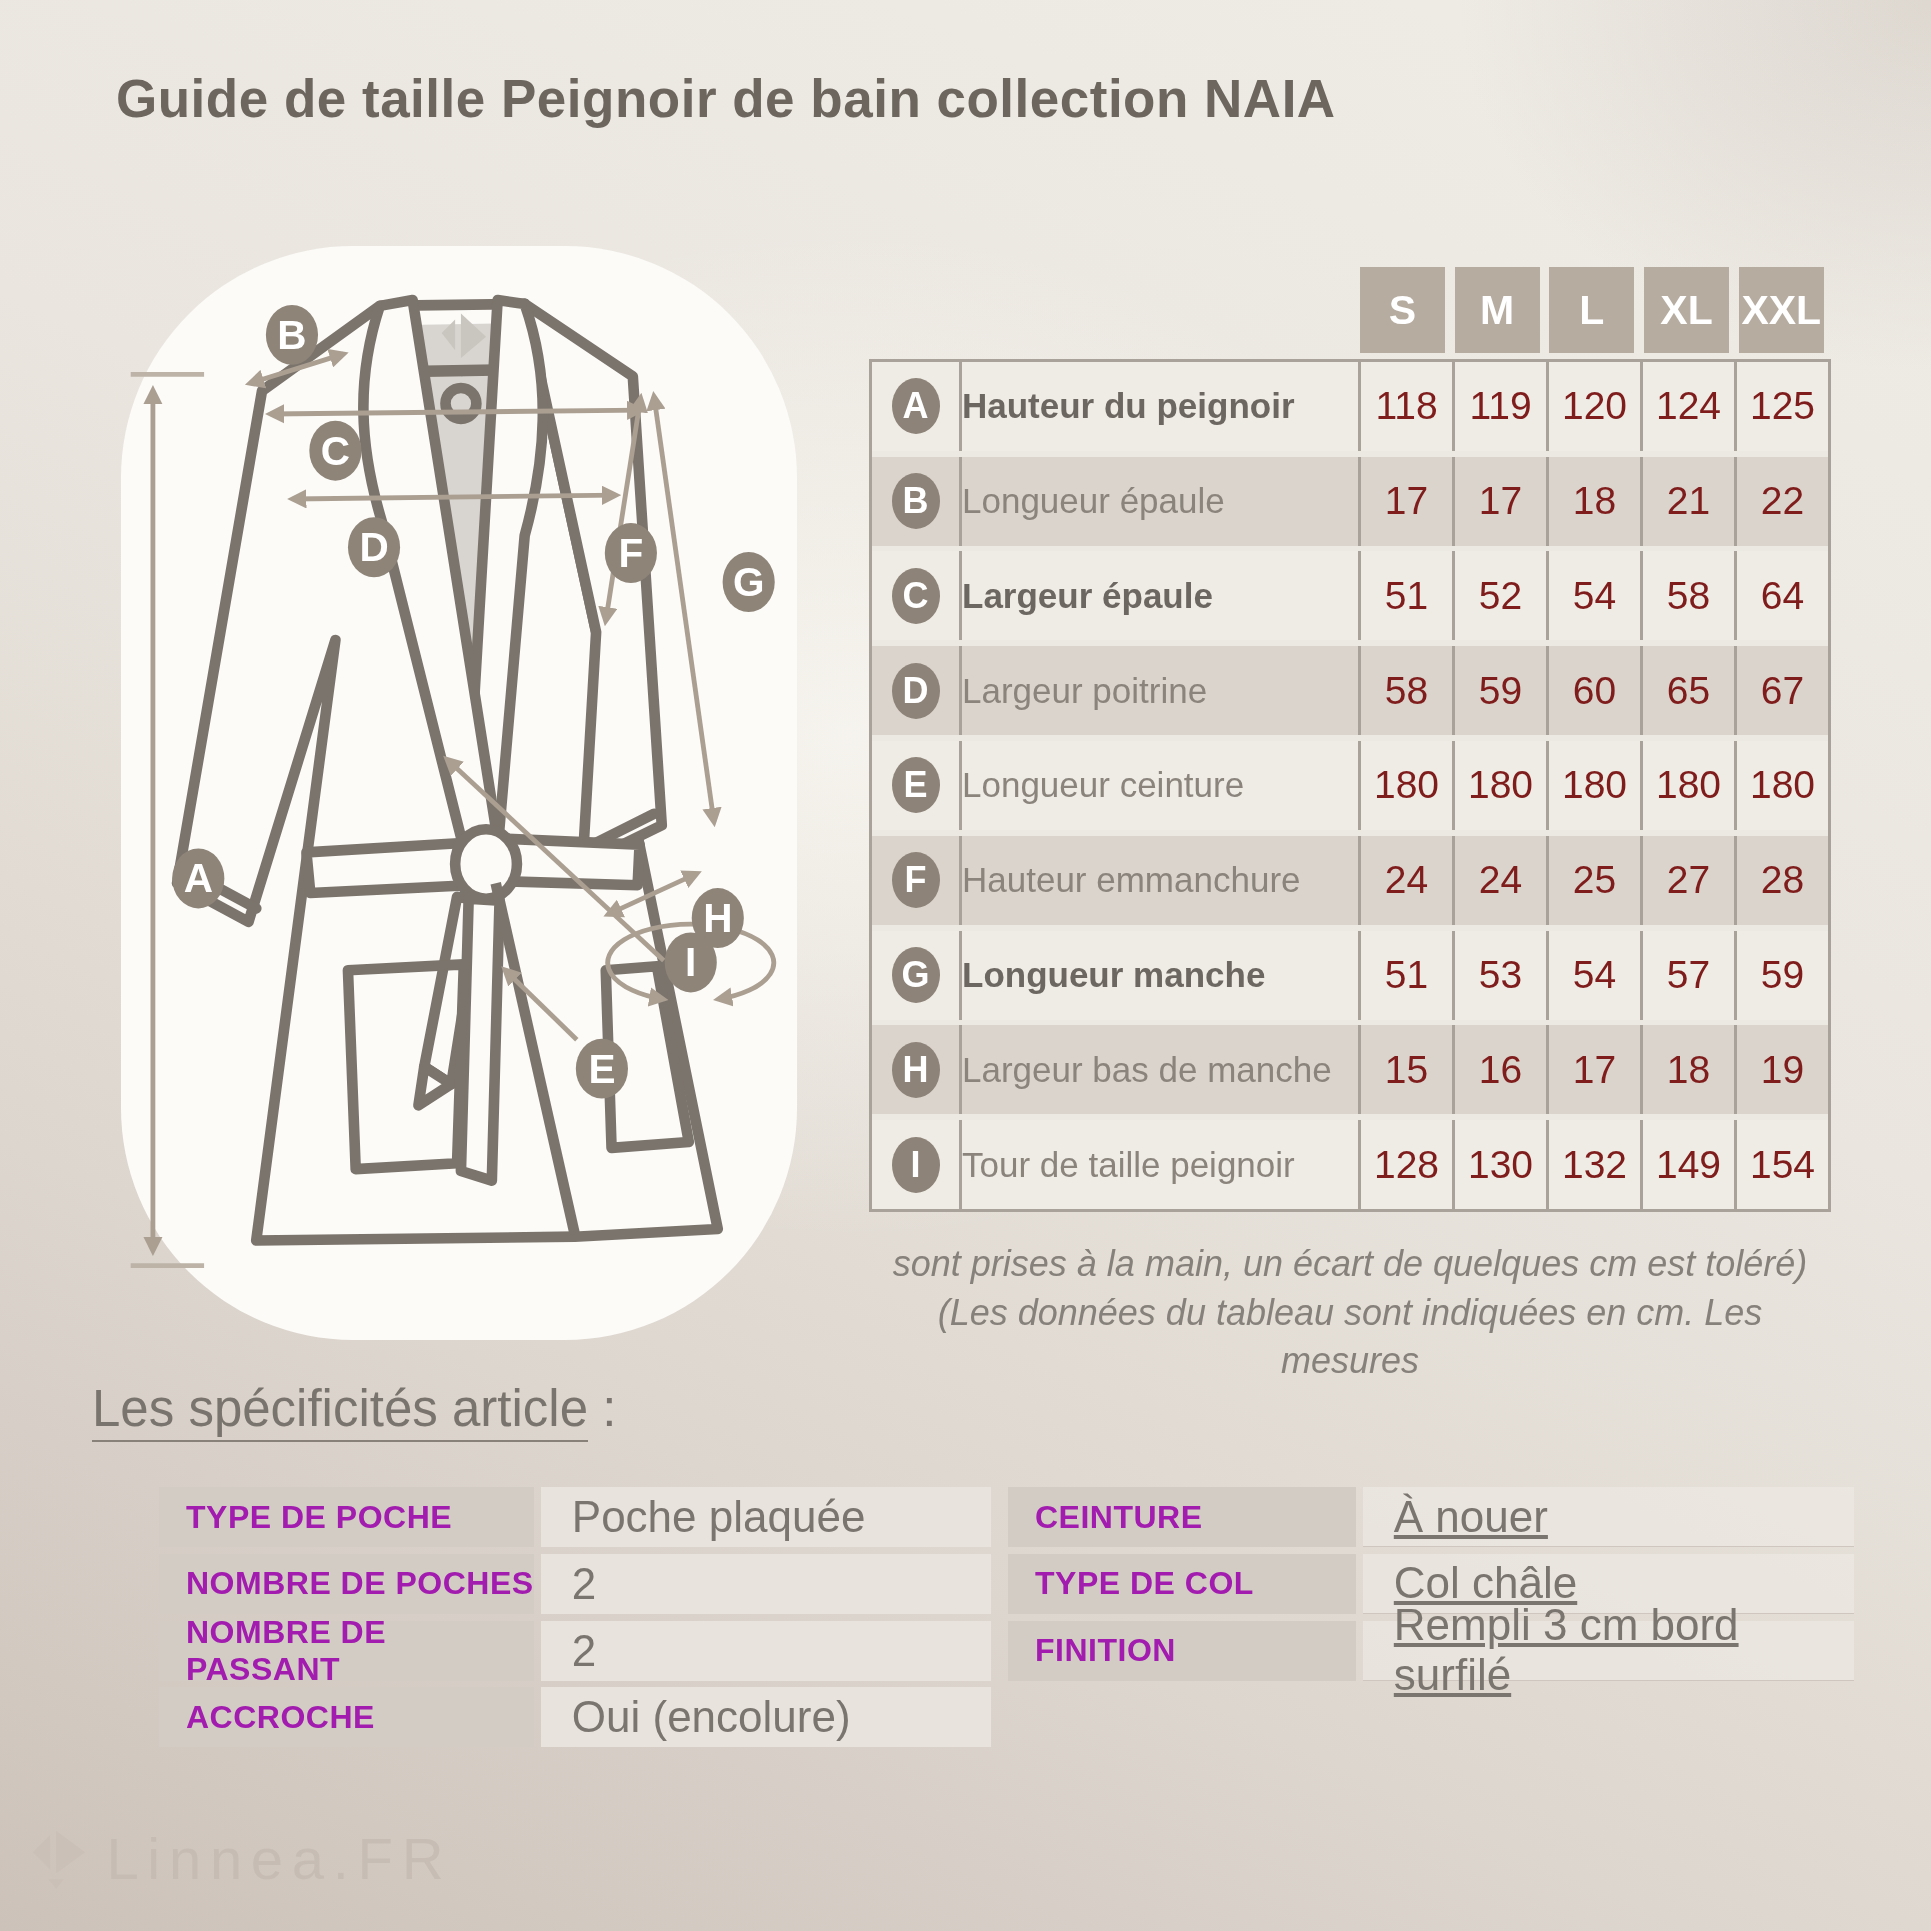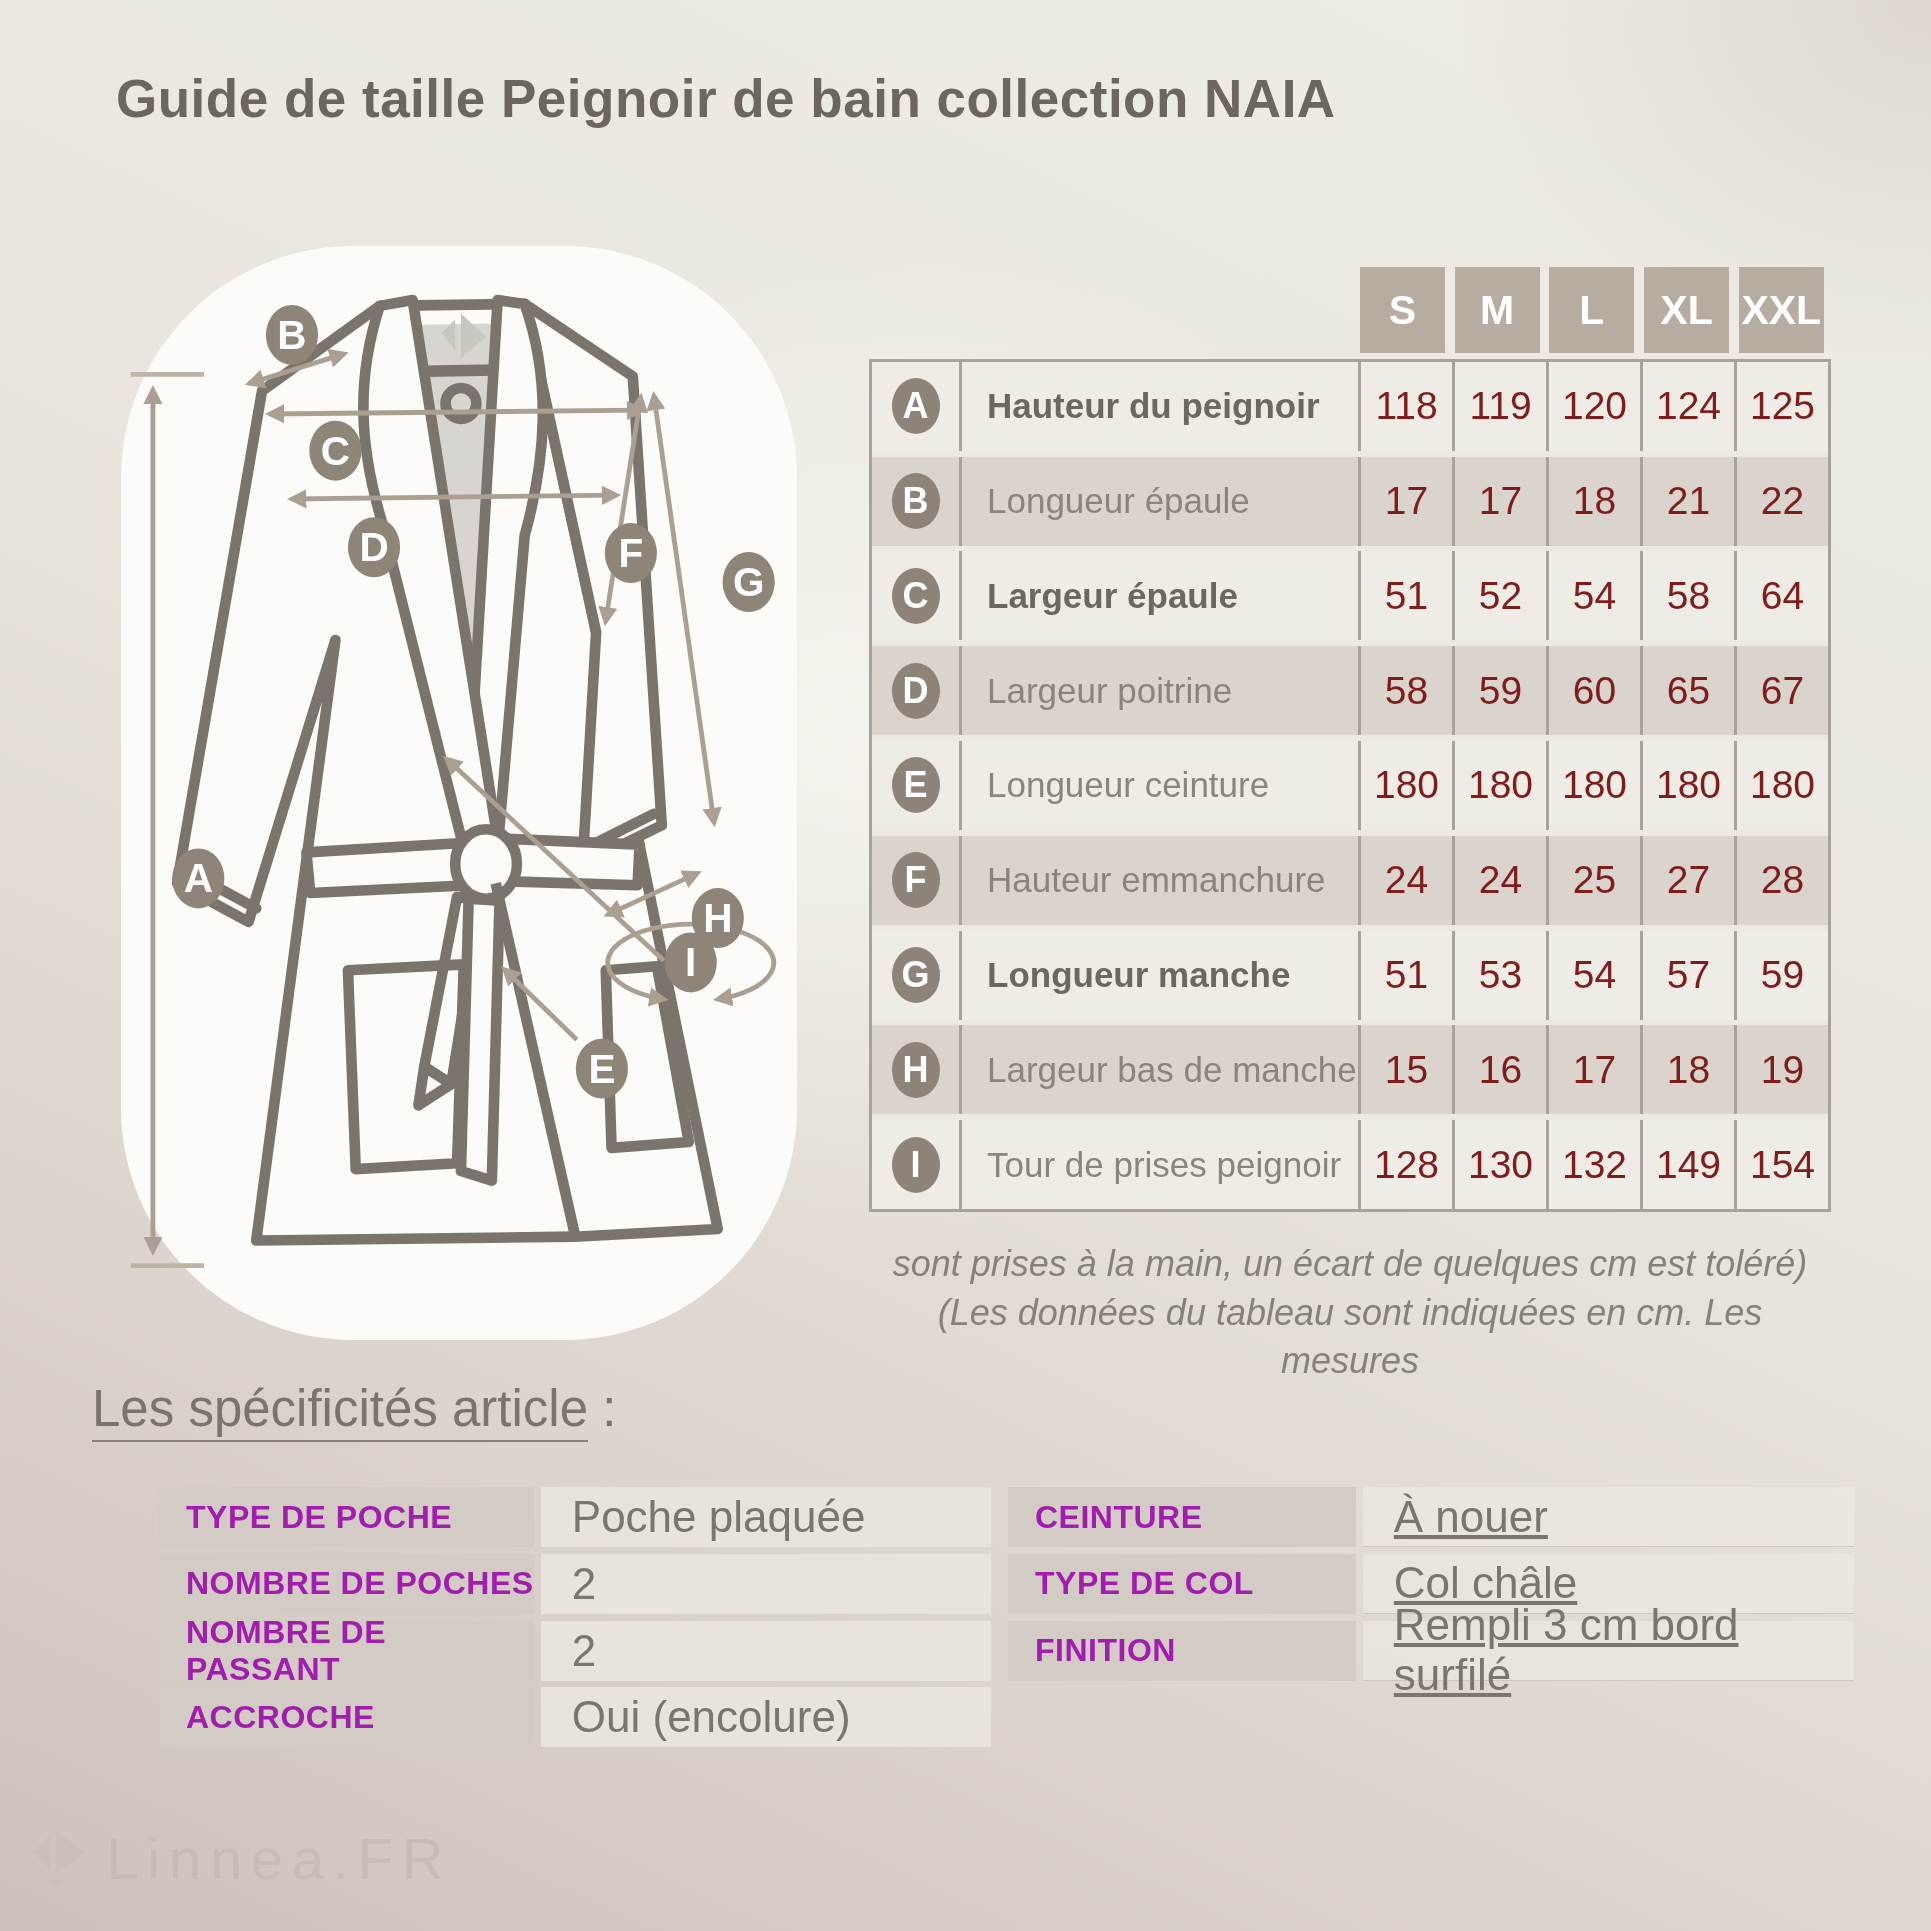--- a/index.html
+++ b/index.html
@@ -40,21 +40,21 @@
   .trow.alt{background:#dbd4cc;}
   .bcell{
     width:87px;border-right:3.9px solid #a8a29b;box-sizing:content-box;
     display:flex;align-items:center;justify-content:center;flex:0 0 auto;
   }
   .rowbadge{
     width:48px;height:56px;border-radius:50%;background:#8d8378;color:#ffffff;
     font-size:36px;font-weight:bold;display:flex;align-items:center;justify-content:center;
   }
   .lcell{
-    flex:1 1 auto;display:flex;align-items:center;padding-left:25px;
+    flex:1 1 auto;display:flex;align-items:center;
     font-size:35px;color:#8a847d;
   }
   .trow.boldrow .lcell{font-weight:bold;color:#6d6761;}
   .vcell{
     width:91px;border-left:3.9px solid #a8a29b;flex:0 0 auto;
     display:flex;align-items:center;justify-content:center;
     font-size:39px;color:#7f1d1d;text-align:center;
   }
   .note{
     position:absolute;left:869px;top:1240px;width:962px;text-align:center;
@@ -296,21 +296,21 @@
         <div class="vcell">16</div>
         <div class="vcell">17</div>
         <div class="vcell">18</div>
         <div class="vcell">19</div>
       </div>
 
       <div class="trow">
         <div class="bcell">
             <span class="rowbadge">I</span>
           </div>
-        <div class="lcell">Tour de prises peignoir</div>
+        <div class="lcell">Tour de taille peignoir</div>
         <div class="vcell">128</div>
         <div class="vcell">130</div>
         <div class="vcell">132</div>
         <div class="vcell">149</div>
         <div class="vcell">154</div>
       </div>
 
     </div>
   </div>
 

